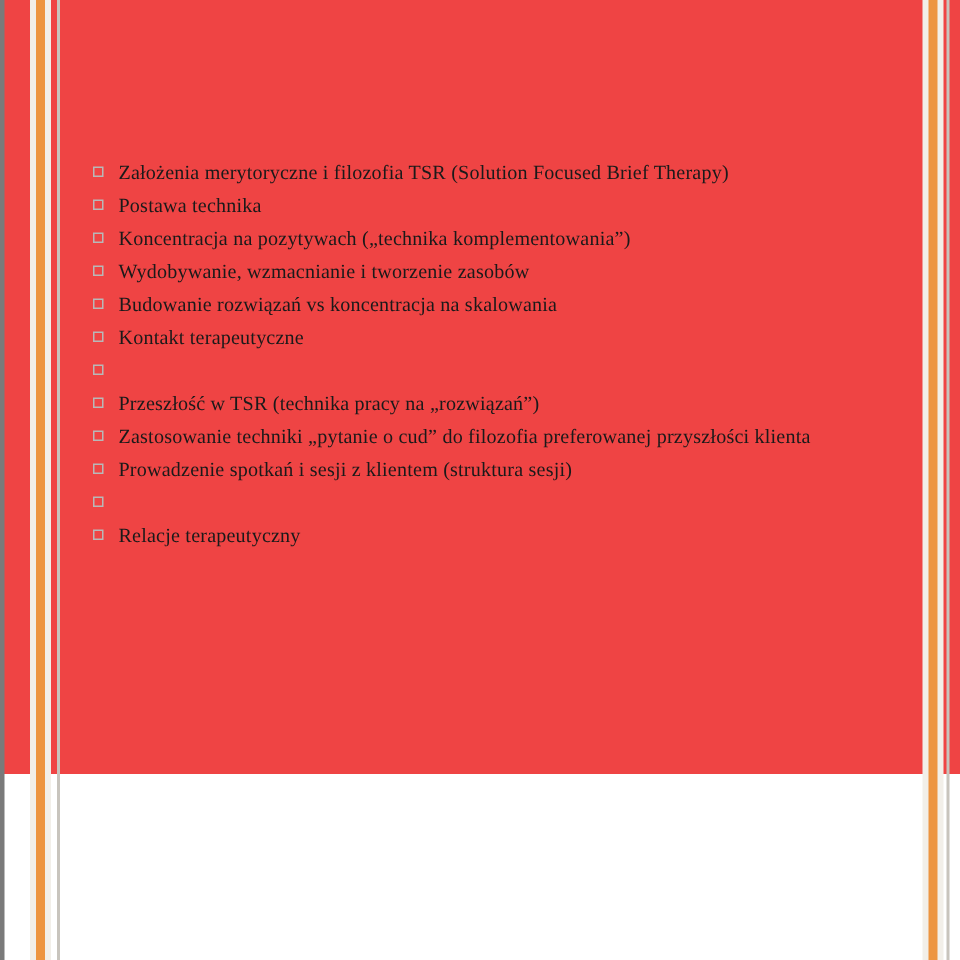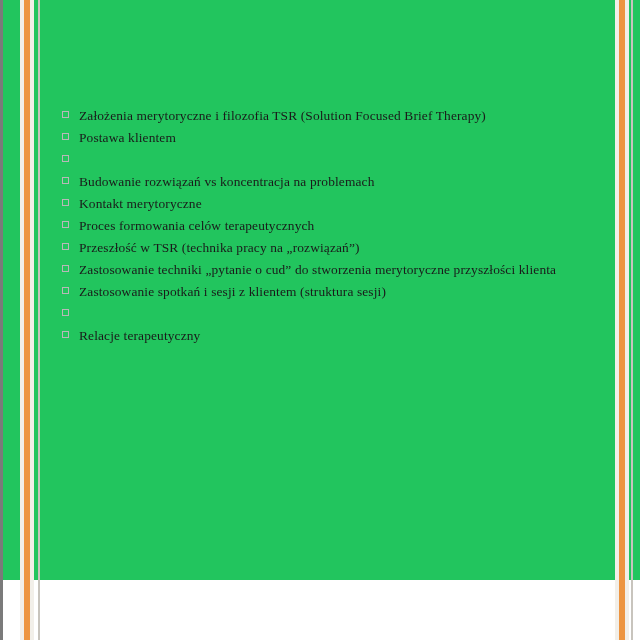--- a/index.html
+++ b/index.html
@@ -10,22 +10,22 @@
   body {
     width: 640px;
     height: 640px;
     overflow: hidden;
     font-family: "Liberation Serif", "DejaVu Serif", serif;
   }
 
   #slide {
     position: relative;
     width: 640px;
-    height: 580px;
-    background: #22c55e;
+    height: 516px;
+    background: #ef4444;
     box-sizing: border-box;
   }
 
   
   .band-left-gray {
     position: absolute;
     left: 0; top: 0;
     width: 3px; height: 640px;
     background: #7a7a7a;
   }
@@ -125,57 +125,61 @@
   <div class="content-area">
     <ul class="bullet-list">
 
       <li class="bullet-item">
         <span class="bullet-marker"></span>
         <span class="bullet-text">Założenia merytoryczne i filozofia TSR (Solution Focused Brief Therapy)</span>
       </li>
 
       <li class="bullet-item">
         <span class="bullet-marker"></span>
-        <span class="bullet-text">Postawa klientem</span>
+        <span class="bullet-text">Postawa technika</span>
       </li>
 
       <li class="bullet-item">
         <span class="bullet-marker"></span>
-      </li>
-
-
-      <li class="bullet-item">
-        <span class="bullet-marker"></span>
-        <span class="bullet-text">Budowanie rozwiązań vs koncentracja na problemach</span>
+        <span class="bullet-text">Koncentracja na pozytywach („technika komplementowania”)</span>
       </li>
 
       <li class="bullet-item">
         <span class="bullet-marker"></span>
-        <span class="bullet-text">Kontakt merytoryczne</span>
+        <span class="bullet-text">Wydobywanie, wzmacnianie i tworzenie zasobów</span>
       </li>
 
       <li class="bullet-item">
         <span class="bullet-marker"></span>
-        <span class="bullet-text">Proces formowania celów terapeutycznych</span>
+        <span class="bullet-text">Budowanie rozwiązań vs koncentracja na skalowania</span>
+      </li>
+
+      <li class="bullet-item">
+        <span class="bullet-marker"></span>
+        <span class="bullet-text">Kontakt terapeutyczne</span>
+      </li>
+
+      <li class="bullet-item">
+        <span class="bullet-marker"></span>
       </li>
 
       <li class="bullet-item">
         <span class="bullet-marker"></span>
         <span class="bullet-text">Przeszłość w TSR (technika pracy na „rozwiązań”)</span>
       </li>
 
       <li class="bullet-item">
         <span class="bullet-marker"></span>
-        <span class="bullet-text">Zastosowanie techniki „pytanie o cud” do stworzenia merytoryczne przyszłości klienta</span>
+        <span class="bullet-text">Zastosowanie techniki „pytanie o cud” do filozofia preferowanej przyszłości klienta</span>
       </li>
 
 
       <li class="bullet-item">
         <span class="bullet-marker"></span>
-        <span class="bullet-text">Zastosowanie spotkań i sesji z klientem (struktura sesji)</span>
+        <span class="bullet-text">Prowadzenie spotkań i sesji z klientem (struktura sesji)</span>
       </li>
 
       <li class="bullet-item">
         <span class="bullet-marker"></span>
       </li>
 
       <li class="bullet-item">
         <span class="bullet-marker"></span>
         <span class="bullet-text">Relacje terapeutyczny</span>
       </li>

